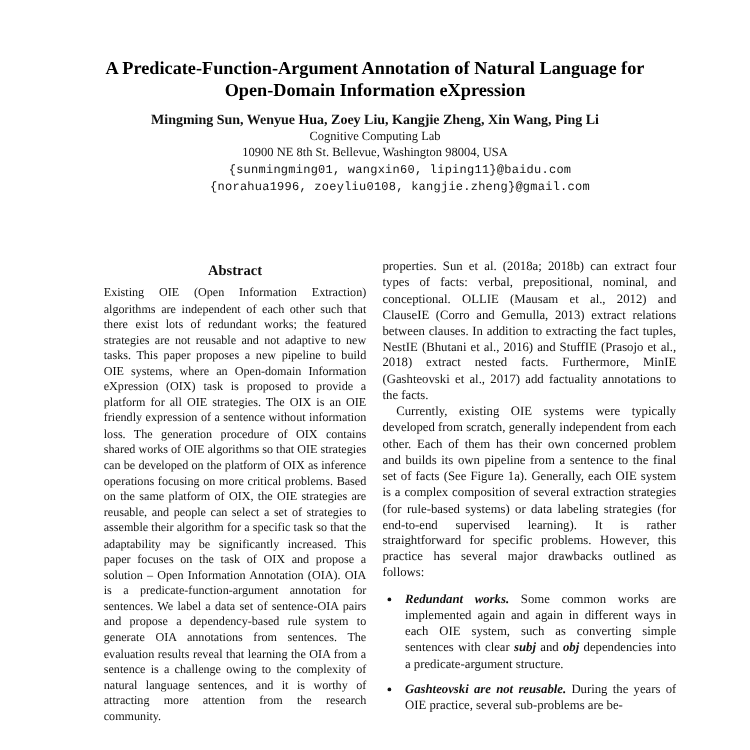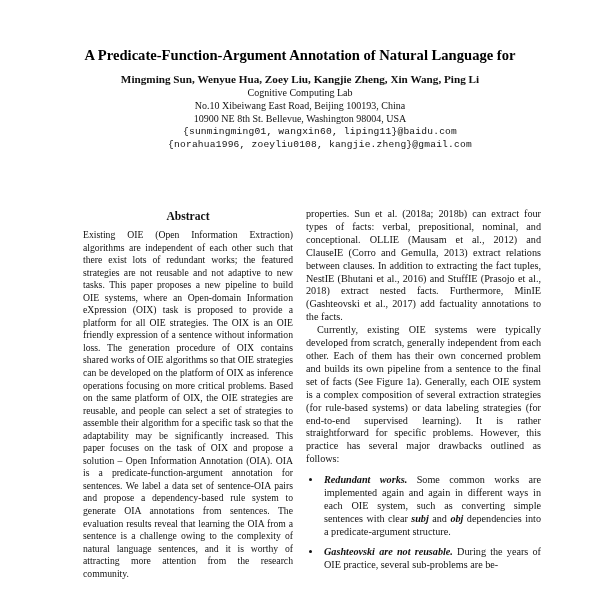--- a/index.html
+++ b/index.html
@@ -87,24 +87,24 @@
   .it { font-style: italic; font-weight: bold; }
 </style>
 </head>
 <body>
 
 <div class="page">
 
   <div class="header">
     <div class="title">
       <div>A Predicate-Function-Argument Annotation of Natural Language for</div>
+      <div>Open-Domain Information eXpression</div>
     </div>
     <div class="authors">Mingming Sun, Wenyue Hua, Zoey Liu, Kangjie Zheng, Xin Wang, Ping Li</div>
     <div class="affil-line">Cognitive Computing Lab</div>
-    <div class="affil-line">No.10 Xibeiwang East Road, Beijing 100193, China</div>
     <div class="affil-line">10900 NE 8th St. Bellevue, Washington 98004, USA</div>
     <div class="email-line">{sunmingming01, wangxin60, liping11}@baidu.com</div>
     <div class="email-line">{norahua1996, zoeyliu0108, kangjie.zheng}@gmail.com</div>
   </div>
 
   <div class="col col-left">
     <div class="abstract-heading">Abstract</div>
     <div class="abstract-body">Existing OIE (Open Information Extraction) algorithms are independent of each other such that there exist lots of redundant works; the featured strategies are not reusable and not adaptive to new tasks. This paper proposes a new pipeline to build OIE systems, where an Open-domain Information eXpression (OIX) task is proposed to provide a platform for all OIE strategies. The OIX is an OIE friendly expression of a sentence without information loss. The generation procedure of OIX contains shared works of OIE algorithms so that OIE strategies can be developed on the platform of OIX as inference operations focusing on more critical problems. Based on the same platform of OIX, the OIE strategies are reusable, and people can select a set of strategies to assemble their algorithm for a specific task so that the adaptability may be significantly increased. This paper focuses on the task of OIX and propose a solution – Open Information Annotation (OIA). OIA is a predicate-function-argument annotation for sentences. We label a data set of sentence-OIA pairs and propose a dependency-based rule system to generate OIA annotations from sentences. The evaluation results reveal that learning the OIA from a sentence is a challenge owing to the complexity of natural language sentences, and it is worthy of attracting more attention from the research community.</div>
   </div>
 

